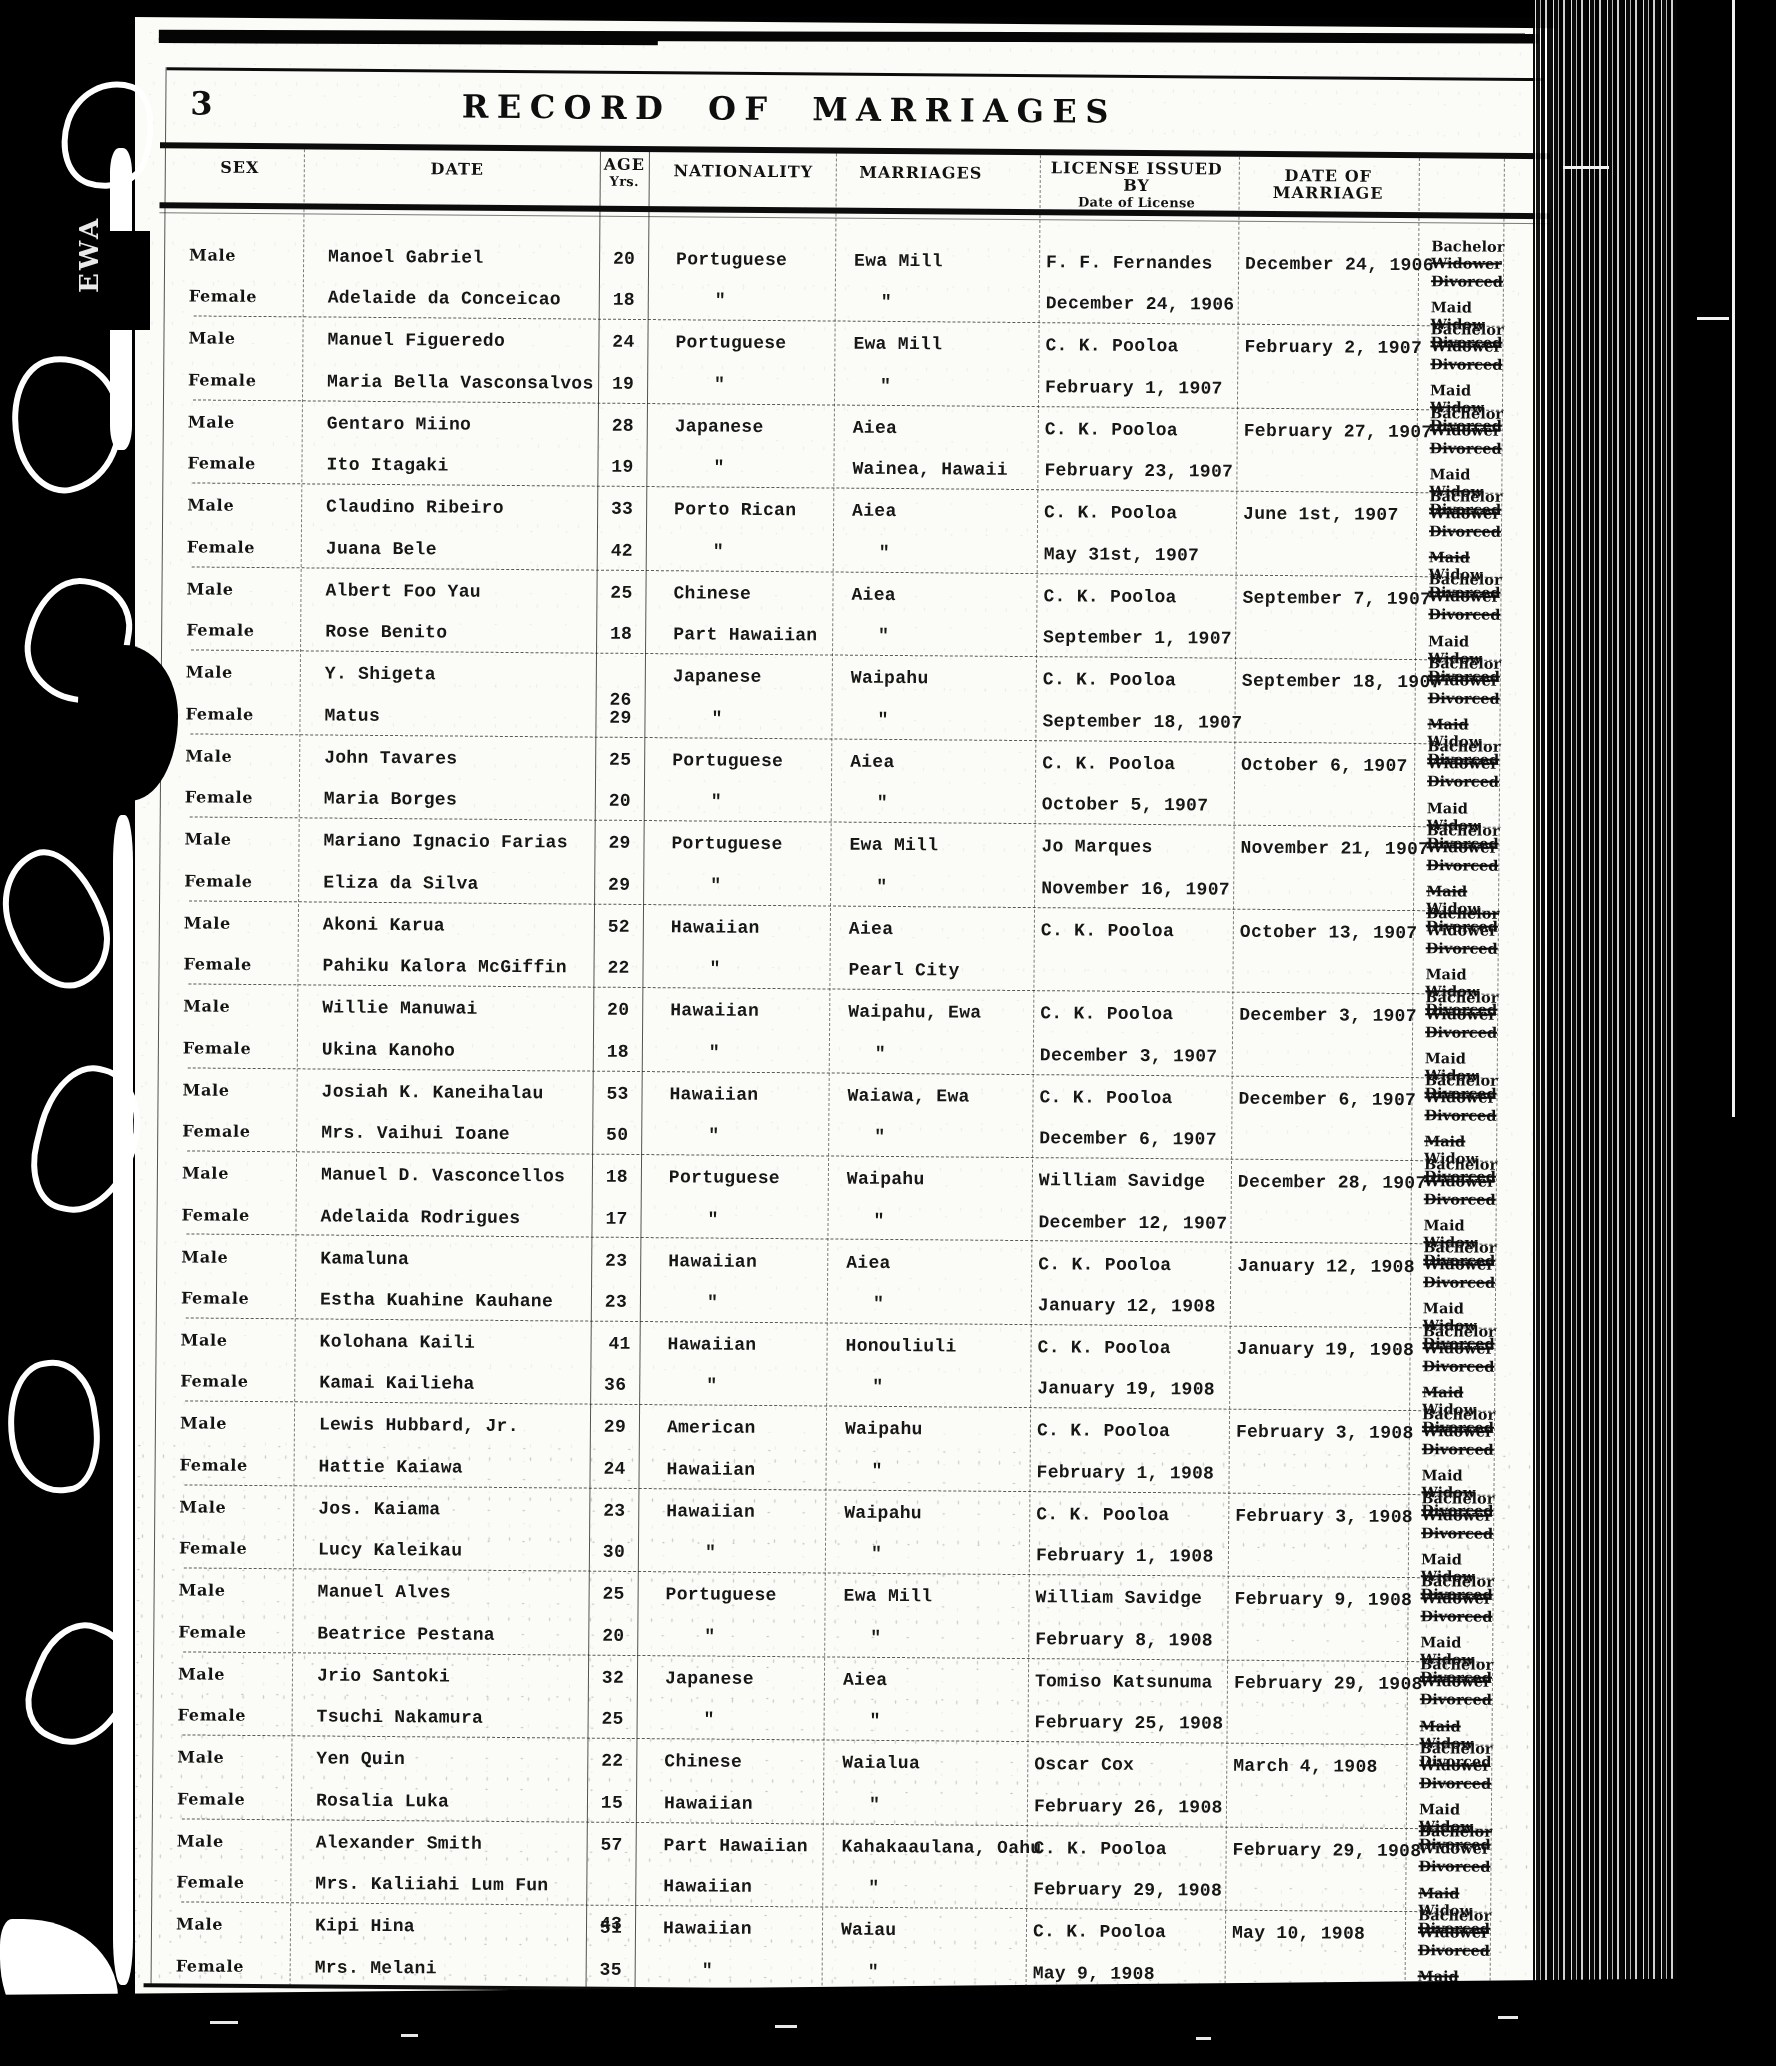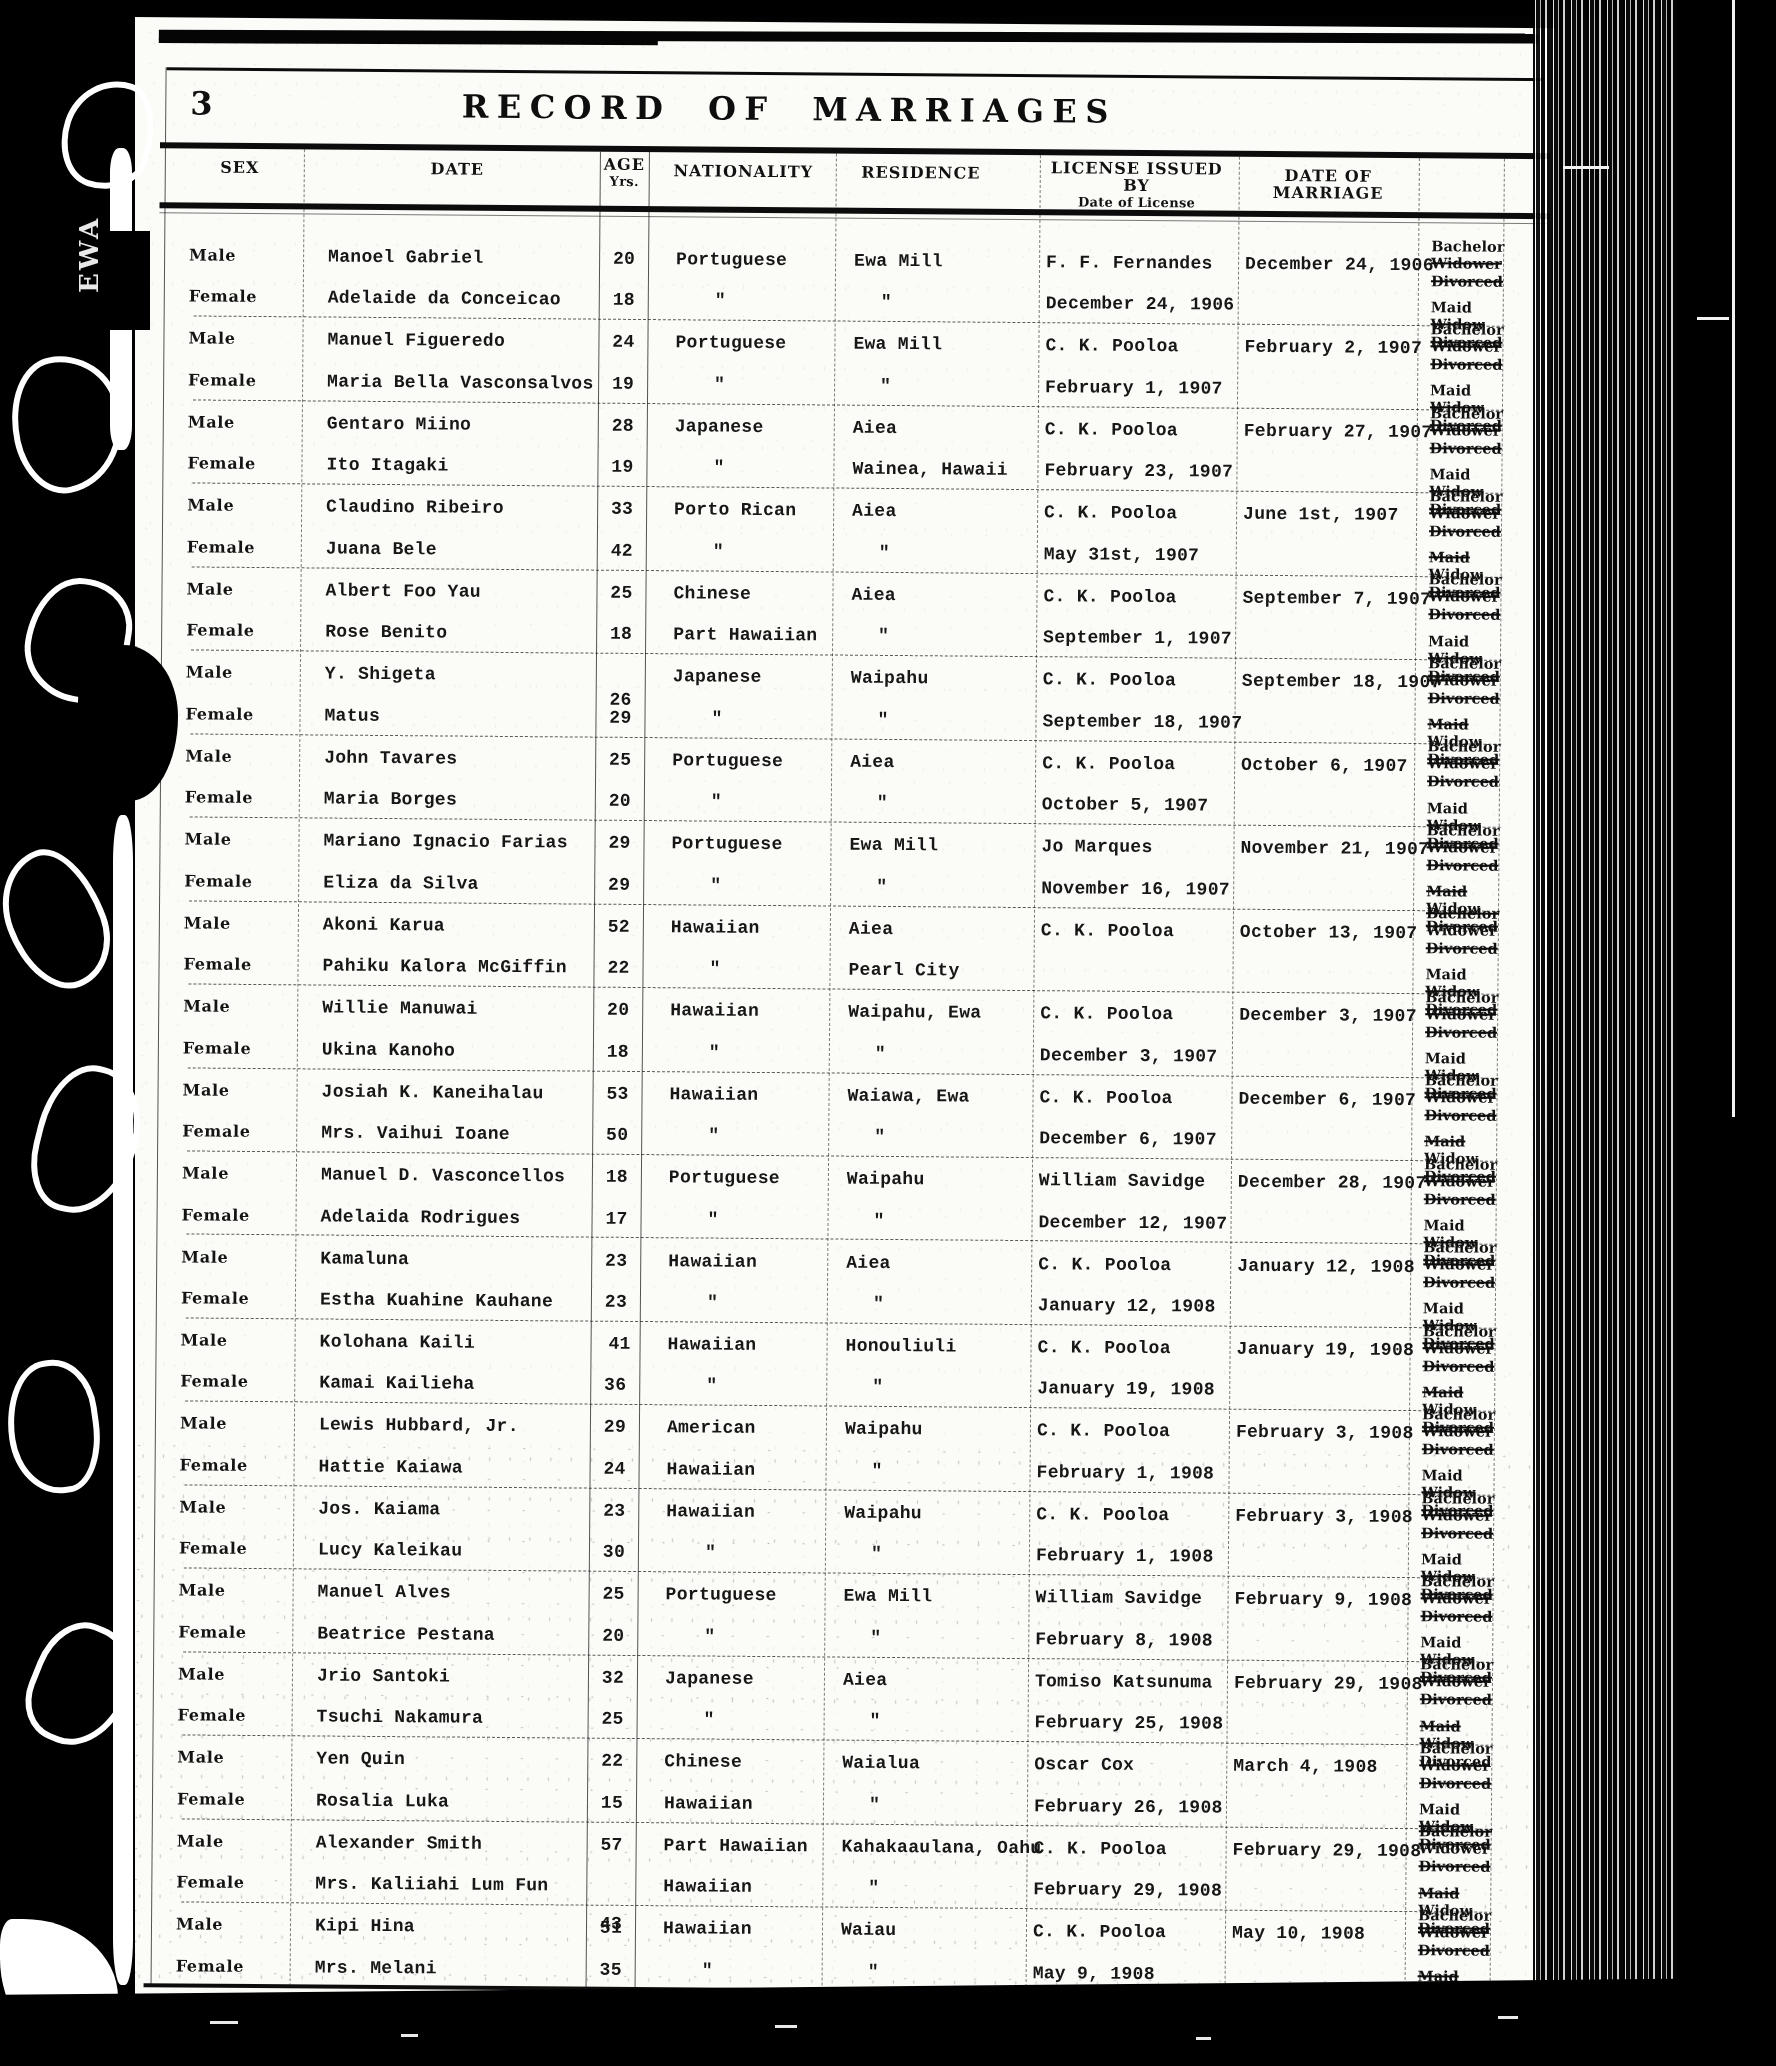--- a/index.html
+++ b/index.html
@@ -80,21 +80,21 @@
       <span>DATE</span>
     </div>
     <div class="colhead" style="left:461px;top:135px;width:63px;">
       <div>AGE</div>
       <div class="sub">Yrs.</div>
     </div>
     <div class="colhead" style="left:526px;width:171px;">
       <span>NATIONALITY</span>
     </div>
     <div class="colhead" style="left:710px;width:158px;">
-      <span>RESIDENCE</span>
+      <span>MARRIAGES</span>
     </div>
     <div class="colhead" style="left:913px;top:135px;width:184px;">
       <div>LICENSE ISSUED BY</div>
       <div class="sub">Date of License</div>
     </div>
     <div class="colhead" style="left:1111px;width:171px;">
       <span>DATE OF MARRIAGE</span>
     </div>
 
     <div class="vline" style="left:33px;top:50px;height:1919px;"></div>

